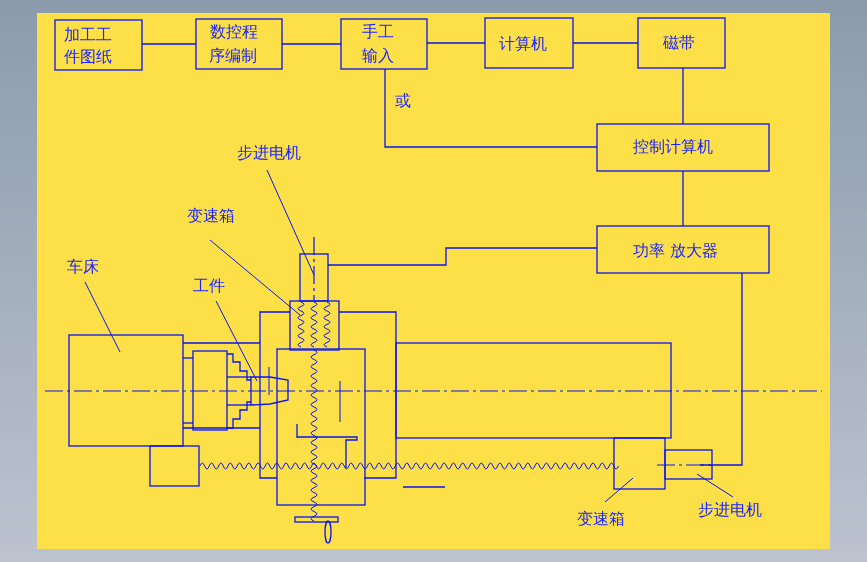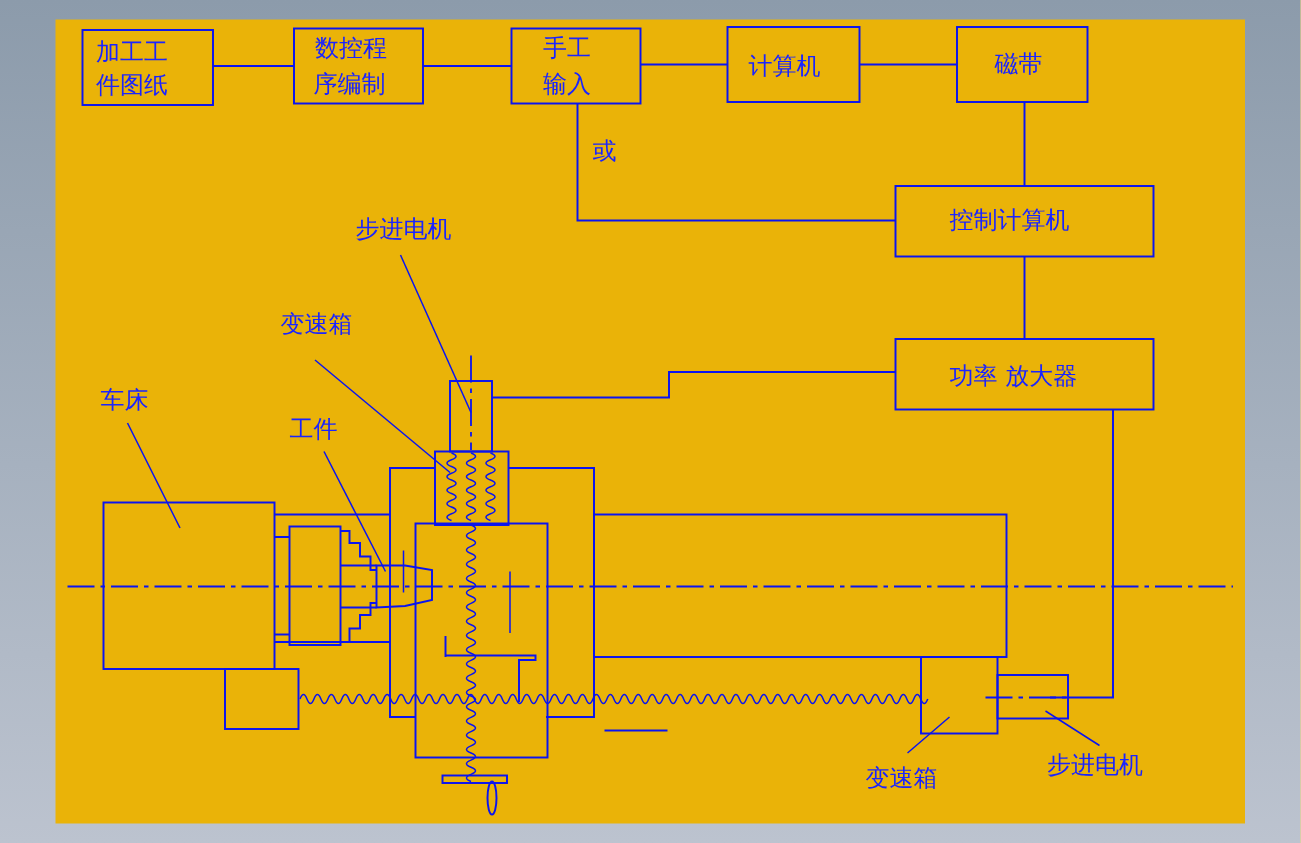--- a/index.html
+++ b/index.html
@@ -1,17 +1,17 @@
 <!DOCTYPE html>
 <html><head>
 <meta charset="utf-8">
 <style>
   html,body{margin:0;padding:0;}
   body{width:867px;height:562px;overflow:hidden;background:linear-gradient(180deg,#8c9bab 0%,#a6b1bf 55%,#bcc3cf 100%);font-family:"DejaVu Sans",sans-serif;}
-  #canvas{position:absolute;left:37px;top:13px;width:793px;height:536px;background:#eab308;}
+  #canvas{position:absolute;left:37px;top:13px;width:793px;height:536px;background:#fde047;}
   svg{position:absolute;left:0;top:0;}
   .ln{stroke:#0a14f0;stroke-width:1.3;fill:none;}
   .thin{stroke:#0a14f0;stroke-width:1;fill:none;}
   .dash{stroke:#0a14f0;stroke-width:1.2;fill:none;stroke-dasharray:18 4 3 4;}
   .lbl{fill:#1a24ff;font-size:16px;font-family:"DejaVu Sans",sans-serif;}
 </style>
 </head>
 <body>
 
 <div id="canvas">

